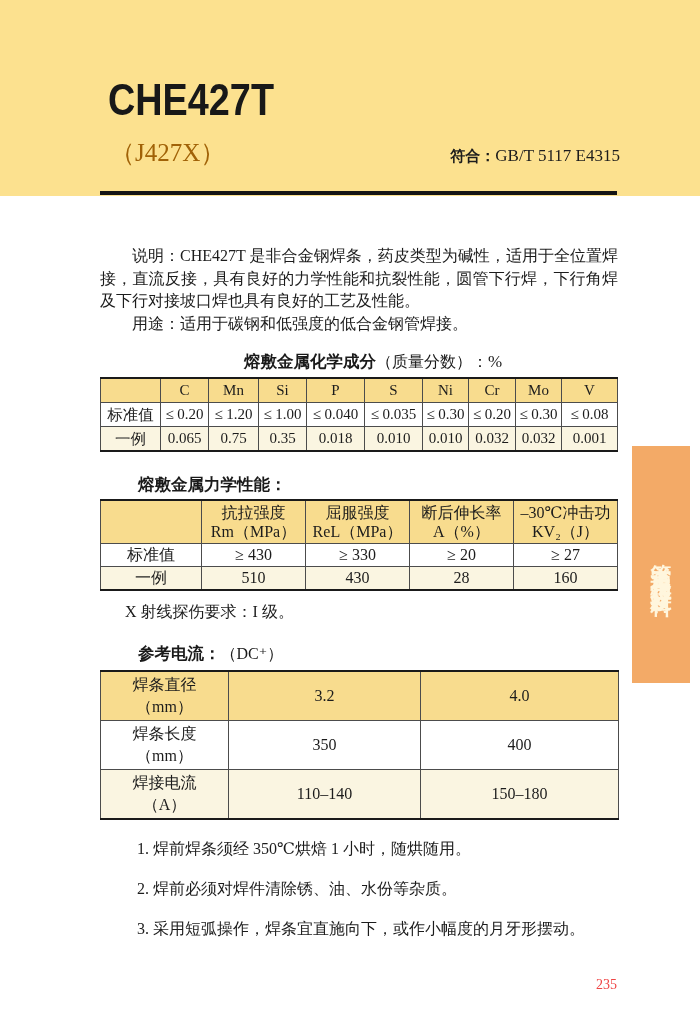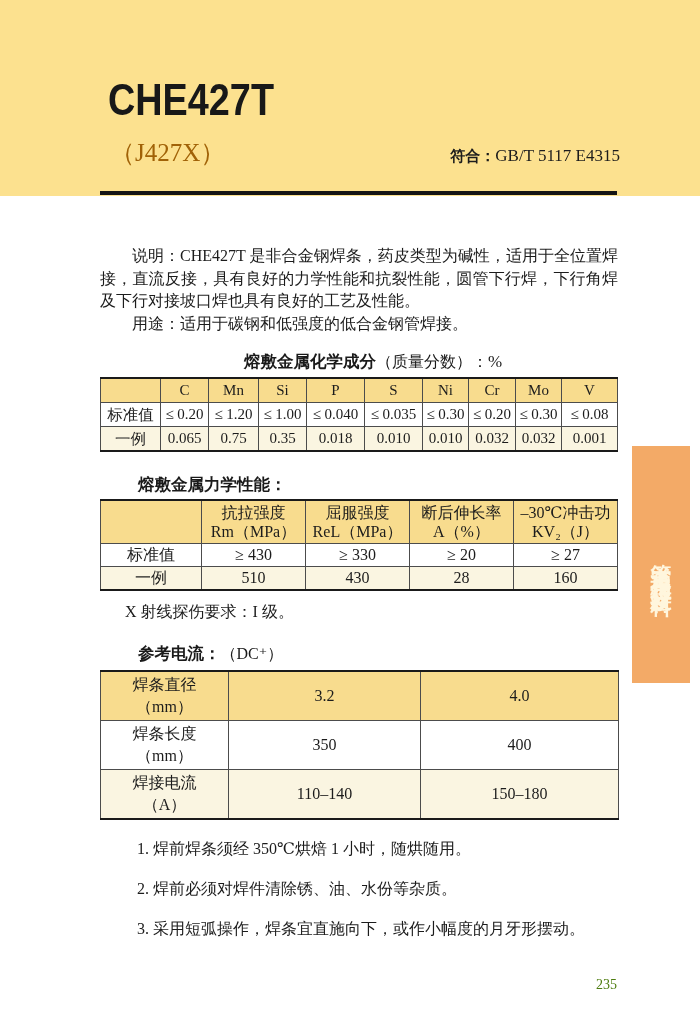--- a/index.html
+++ b/index.html
@@ -62,21 +62,21 @@
 
   
   .side-tab{
     position:absolute;left:632px;top:446px;width:58px;height:237px;
     background:#f3aa67;color:#fff6dd;
     writing-mode:vertical-rl;text-orientation:upright;
     font-family:"Liberation Sans","DejaVu Sans",sans-serif;font-weight:bold;
     font-size:21px;letter-spacing:4px;
     display:flex;align-items:center;justify-content:center;
   }
-  .page-number{position:absolute;left:596px;top:977px;font-size:14px;color:#4d7c0f;}
+  .page-number{position:absolute;left:596px;top:977px;font-size:14px;color:#ef4444;}
 </style>
 </head>
 <body>
 
 <div class="page">
 
   <div class="banner">
     <h1 class="product-title">CHE427T</h1>
     <div class="product-alias">（J427X）</div>
     <div class="standard-line">

